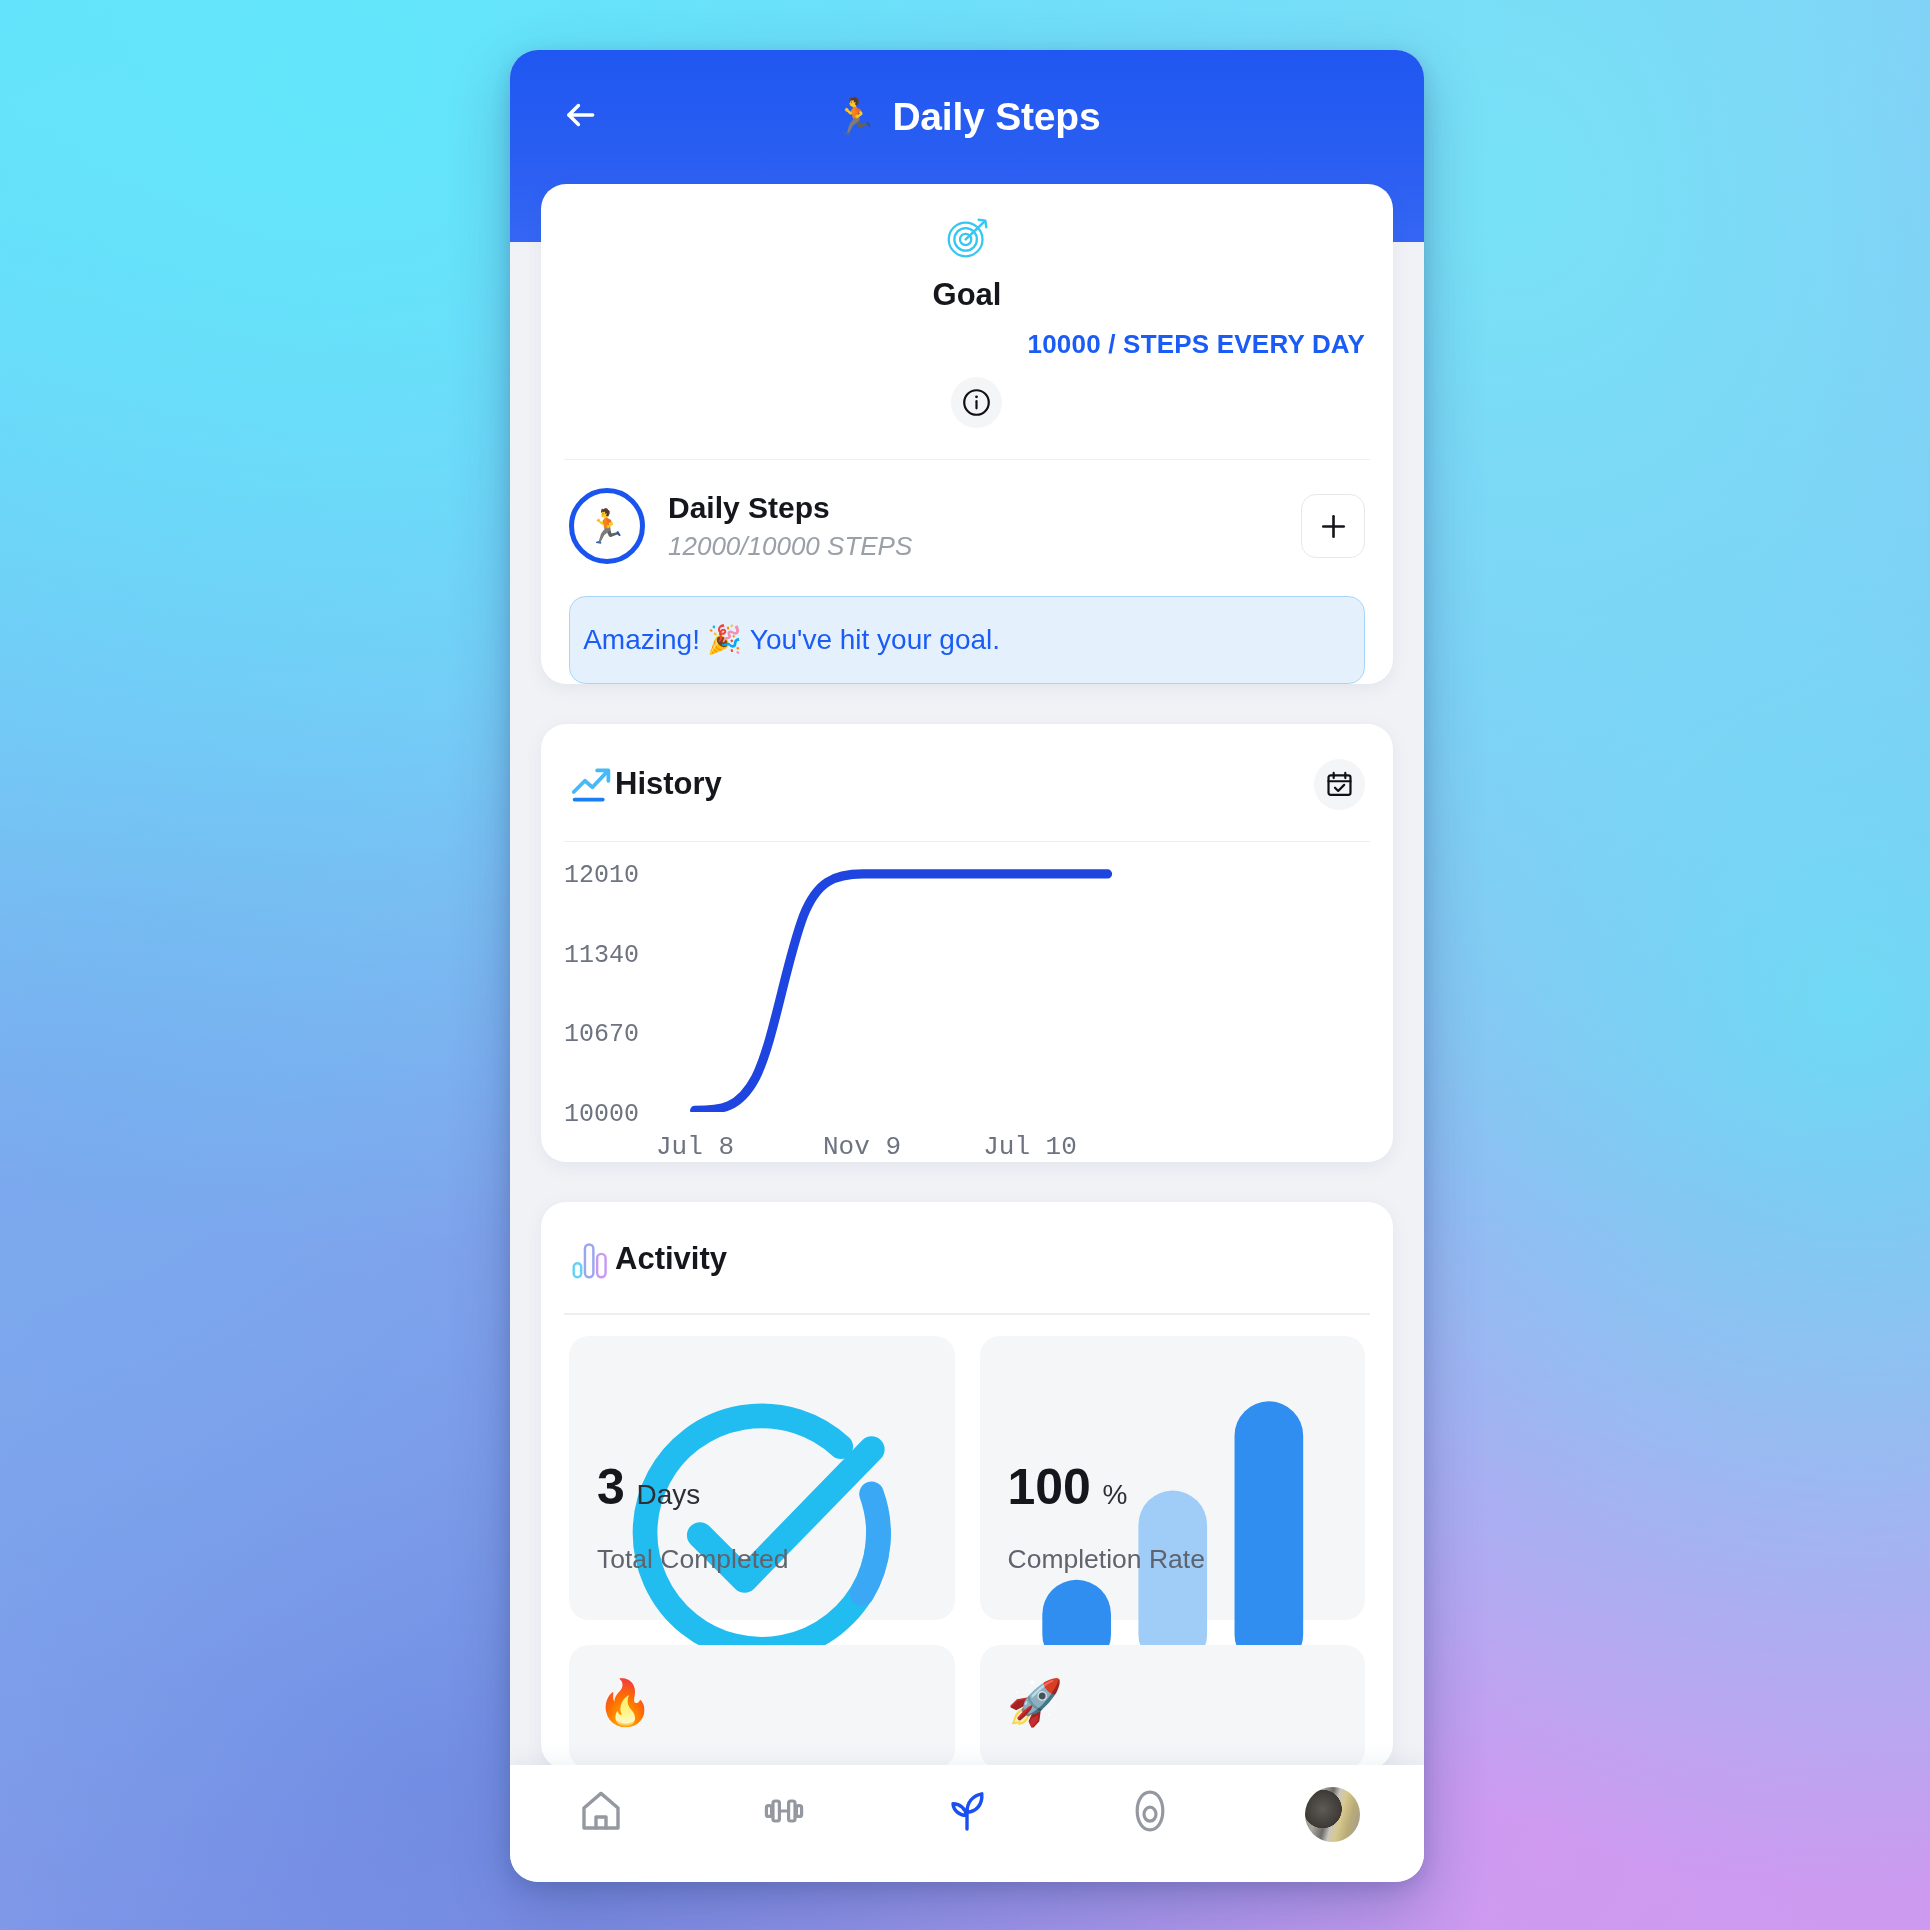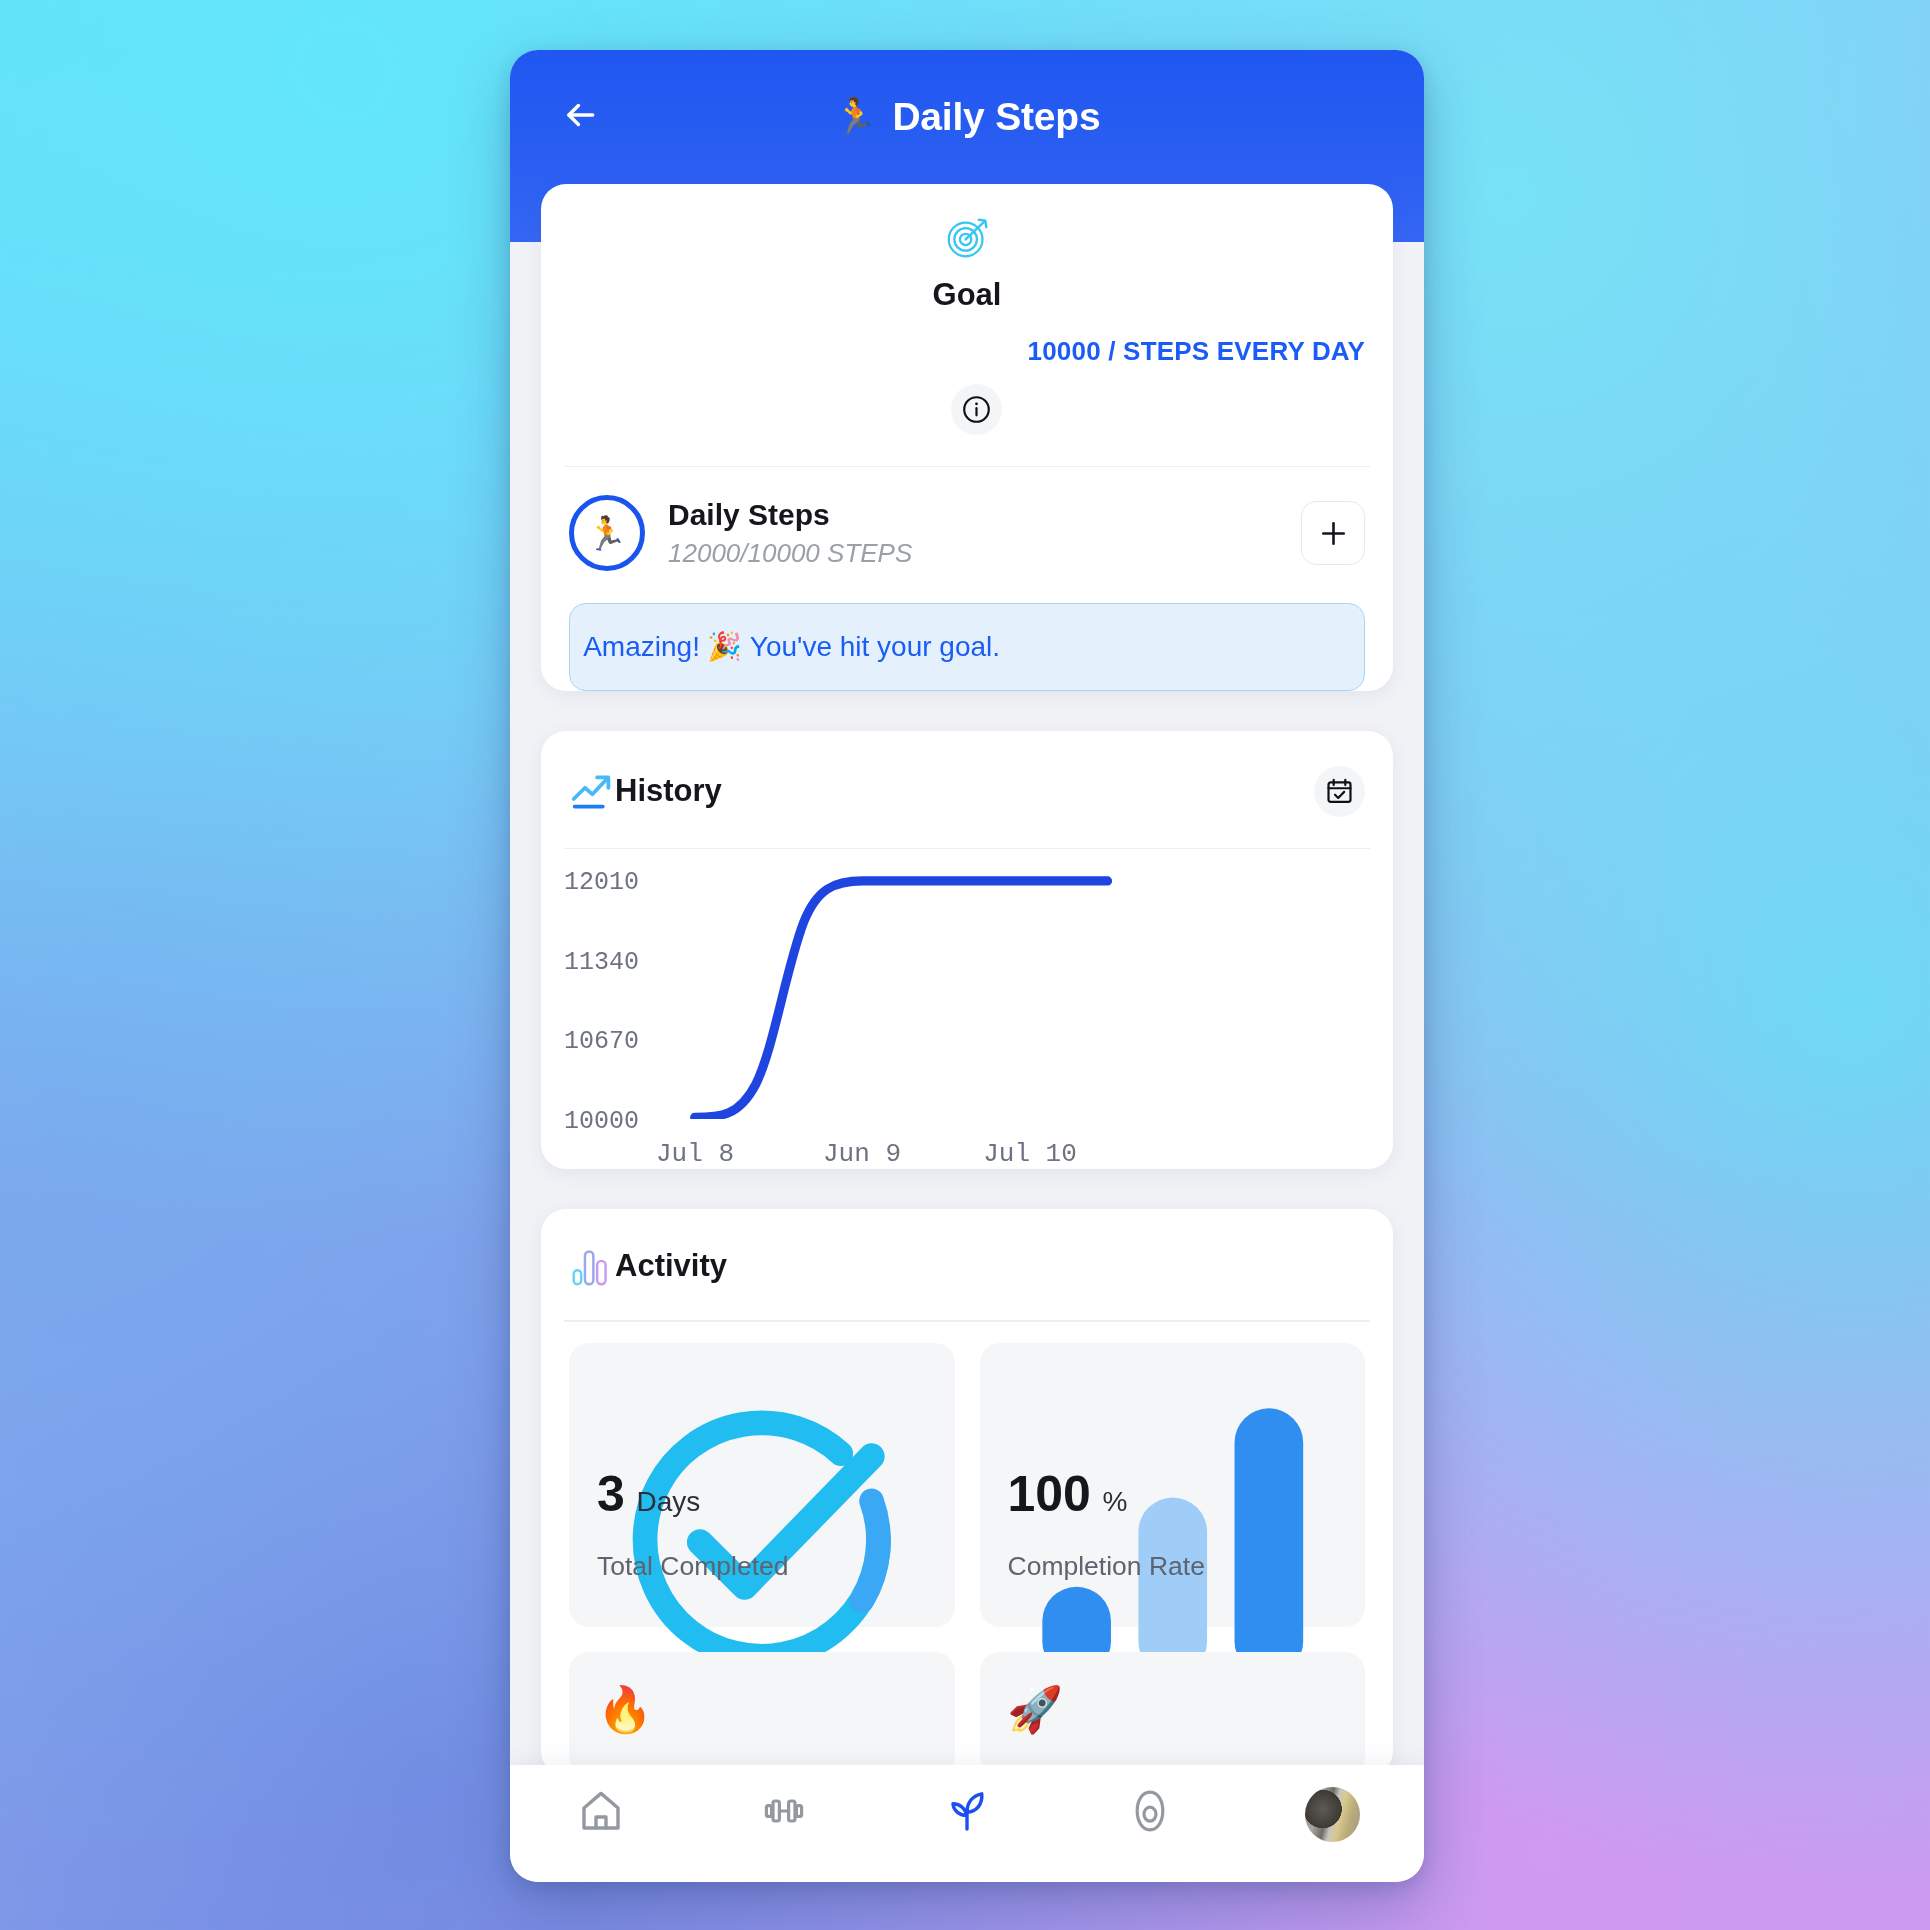--- a/index.html
+++ b/index.html
@@ -105,21 +105,20 @@
     font-weight: bold;
     color: #15171c;
   }
   #goal-value {
     margin-left: auto;
     font-size: 26px;
     font-weight: bold;
     color: #1a5cf5;
     letter-spacing: 0.2px;
     white-space: nowrap;
-    margin-top: 7px;
   }
   #info-button {
     margin-left: 18px;
     width: 51px; height: 51px;
     border-radius: 50%;
     background: #f4f5f7;
     display: flex; align-items: center; justify-content: center;
     flex: 0 0 auto;
     cursor: pointer;
   }
@@ -362,21 +361,21 @@
 
           <svg id="chart-svg" viewBox="0 0 770 300" preserveAspectRatio="none">
             <path d="M 8 298
                      C 40 298, 62 296, 82 258
                      C 104 214, 118 120, 140 62
                      C 156 22, 176 12, 212 12
                      L 508 12" fill="none" stroke="#1f45e0" stroke-width="11" stroke-linecap="round" stroke-linejoin="round"></path>
           </svg>
 
           <span class="x-tick" style="left:131px">Jul 8</span>
-          <span class="x-tick" style="left:298px">Jun 9</span>
+          <span class="x-tick" style="left:298px">Nov 9</span>
           <span class="x-tick" style="left:466px">Jul 10</span>
         </div>
       </div>
 
       <div class="card" id="activity-card">
         <div class="section-head">
           <svg class="section-icon" viewBox="0 0 48 48" fill="none">
             <rect x="5" y="28" width="8" height="15" rx="4" stroke="#64d2f5" stroke-width="2.6"></rect>
             <rect x="17" y="8" width="9" height="35" rx="4.5" stroke="#9aa6f0" stroke-width="2.6"></rect>
             <rect x="30" y="18" width="9" height="25" rx="4.5" stroke="#c79af0" stroke-width="2.6"></rect>

